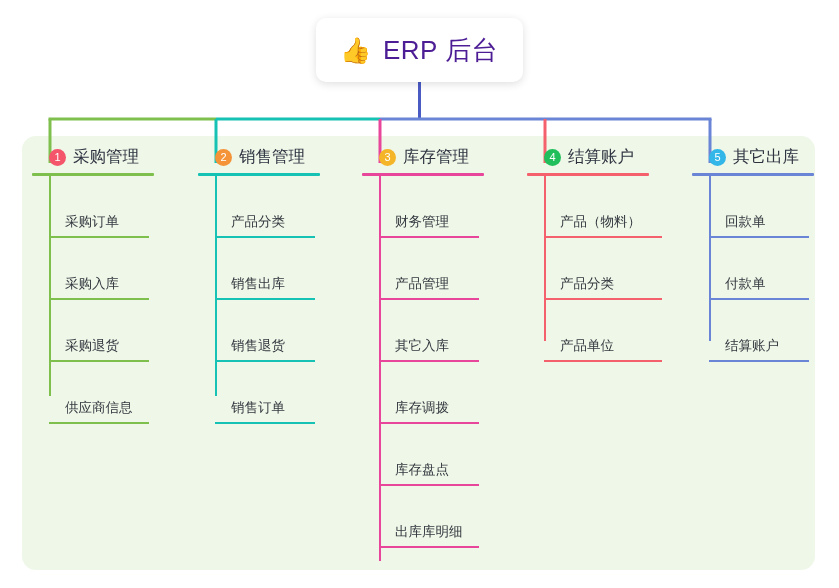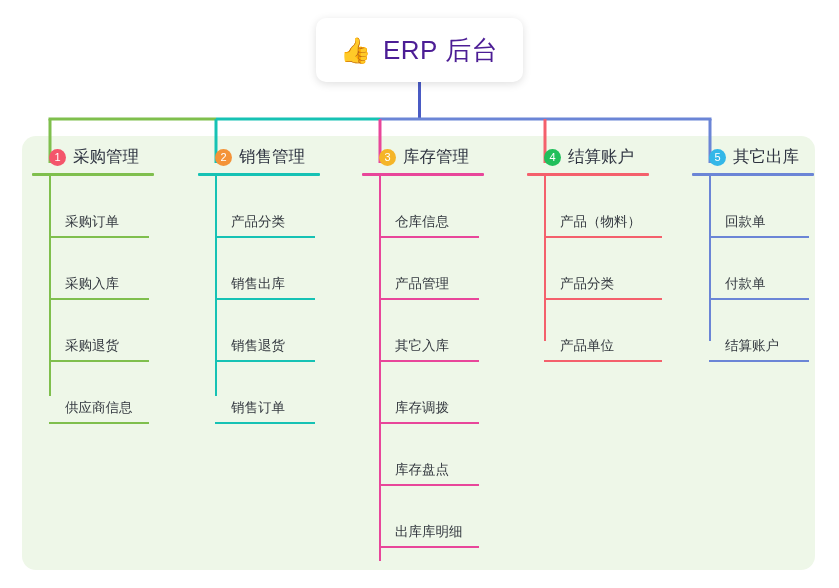--- a/index.html
+++ b/index.html
@@ -208,21 +208,21 @@
     </div>
     <div class="column" style="left: 362px; width: 152px;">
       <div class="col-header">
         <span class="badge" style="background: rgb(245, 181, 40);">3</span>
         <span class="col-title">库存管理</span>
       </div>
       <div class="col-underline" style="width: 122px; background: rgb(232, 70, 154);"></div>
       <div class="leaf-list">
         <div class="spine" style="background: rgb(232, 70, 154); height: 385px;"></div>
         <div class="leaf">
-          <span class="leaf-text">仓库信息</span>
+          <span class="leaf-text">财务管理</span>
           <div class="leaf-rule" style="width: 100px; background: rgb(232, 70, 154);"></div>
         </div>
         <div class="leaf">
           <span class="leaf-text">产品管理</span>
           <div class="leaf-rule" style="width: 100px; background: rgb(232, 70, 154);"></div>
         </div>
         <div class="leaf">
           <span class="leaf-text">其它入库</span>
           <div class="leaf-rule" style="width: 100px; background: rgb(232, 70, 154);"></div>
         </div>

